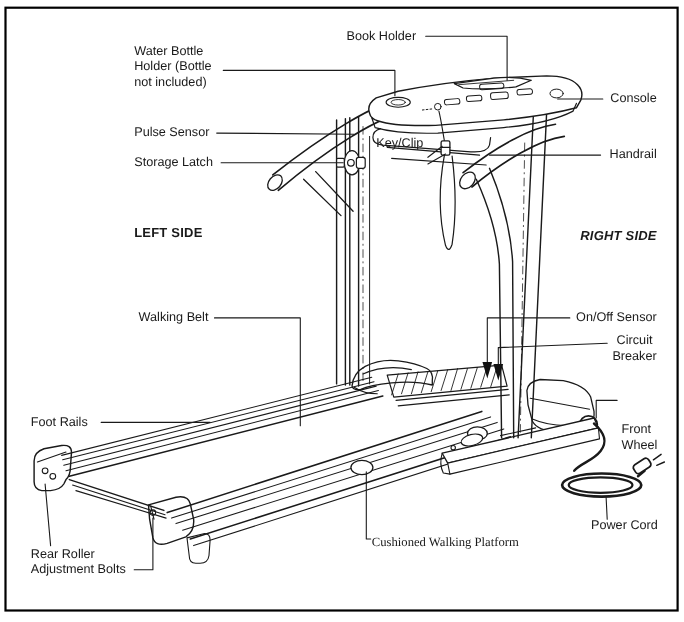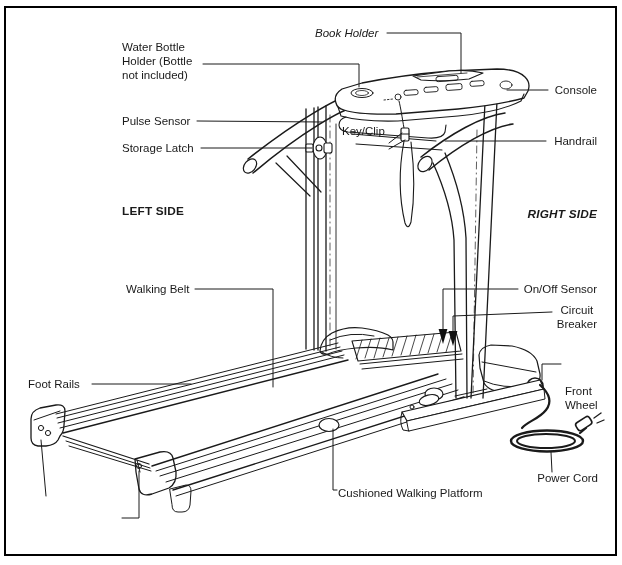--- a/index.html
+++ b/index.html
@@ -200,21 +200,21 @@
       <path d="M561,364 L542,364 L542,380"></path>
       <path d="M438.6,329 L447.4,329 L443,344 Z" fill="#111" stroke="none"></path>
       <path d="M448.6,331 L457.4,331 L453,346 Z" fill="#111" stroke="none"></path>
     </g>
   </svg>
 
   <div class="lbl" style="left:122px;top:40px;"><span>Water Bottle</span>
 <span>Holder (Bottle</span>
 <span>not included)</span></div>
 
-  <div class="lbl" style="left:315px;top:26px;font-style:italic;">Book Holder</div>
+  <div class="lbl" style="left:315px;top:26px;">Book Holder</div>
 
   <div class="lbl right" style="right:25px;top:83px;">Console</div>
 
   <div class="lbl" style="left:122px;top:114px;">Pulse Sensor</div>
 
   <div class="lbl" style="left:342px;top:124px;">Key/Clip</div>
 
   <div class="lbl right" style="right:25px;top:134px;">Handrail</div>
 
   <div class="lbl" style="left:122px;top:141px;">Storage Latch</div>
@@ -230,15 +230,17 @@
   <div class="lbl right" style="right:25px;top:303px;"><span>Circuit</span>
 <span>Breaker</span></div>
 
   <div class="lbl" style="left:28px;top:377px;">Foot Rails</div>
 
   <div class="lbl" style="left:565px;top:356px;margin-top:28px;"><span>Front</span>
 <span>Wheel</span></div>
 
   <div class="lbl right" style="right:24px;top:471px;">Power Cord</div>
 
-  <div class="lbl" style="left:338px;top:486px;">Cushioned Walking Platform</div>
-
+  <div class="lbl" style="left:338px;top:486px;font-family:Liberation Serif, serif;">Cushioned Walking Platform</div>
+
+  <div class="lbl" style="left:28px;top:497px;"><span>Rear Roller</span>
+<span>Adjustment Bolts</span></div>
 </div>
 
 </body></html>

